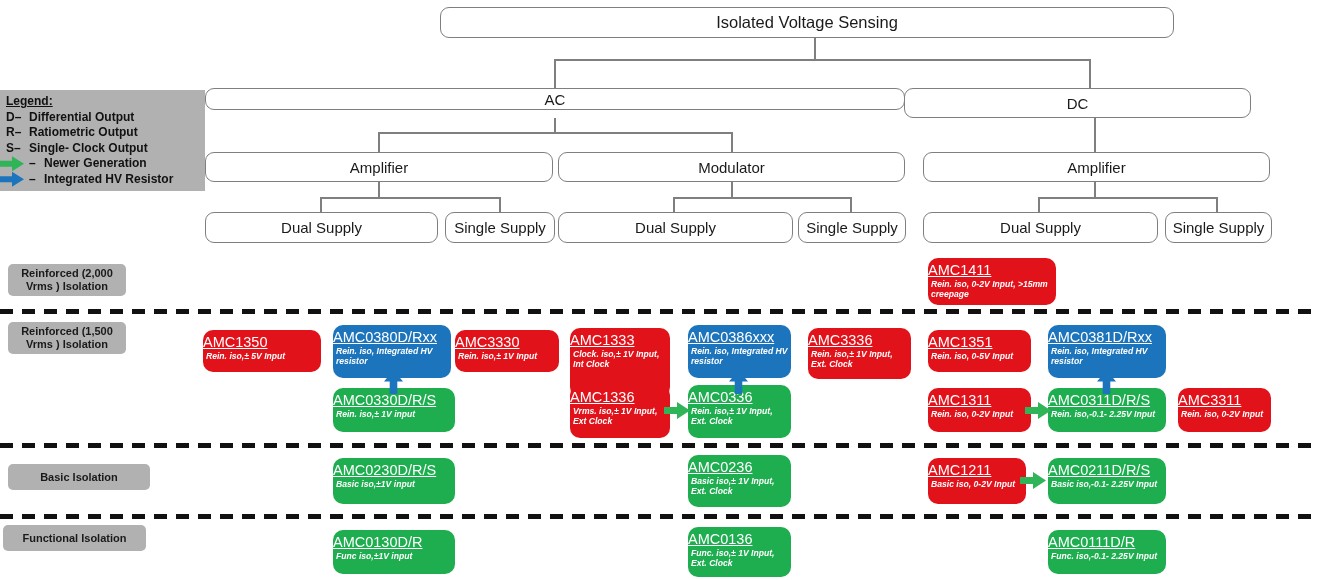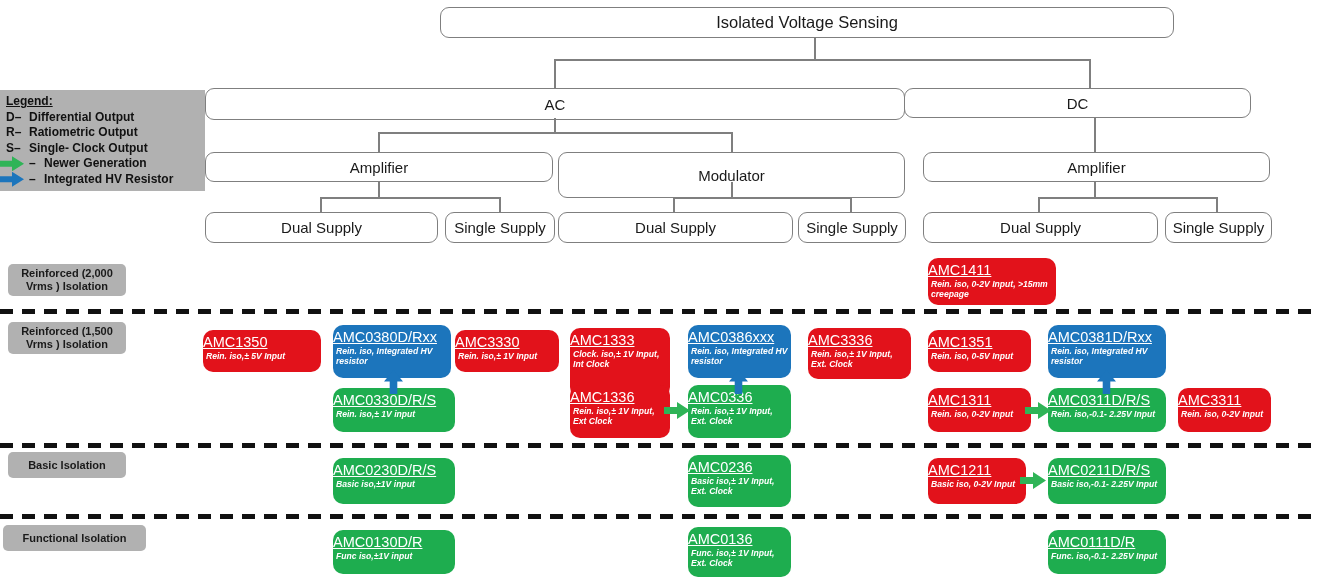--- a/index.html
+++ b/index.html
@@ -42,24 +42,24 @@
   .ga{background:#2fb457;} .ba{background:#1c75bc;}
   .licon{display:inline-block;width:24px;height:15px;flex:none;
          clip-path:polygon(0 30%,50% 30%,50% 0,100% 50%,50% 100%,50% 70%,0 70%);}
 </style>
 </head>
 <body>
 
 <div id="stage">
 
   <div class="tbox title" style="left:440px;top:7px;width:734px;height:31px">Isolated Voltage Sensing</div>
-  <div class="tbox" style="left:205px;top:88px;width:700px;height:32px">AC</div>
+  <div class="tbox" style="left:205px;top:88px;width:700px;height:22px">AC</div>
   <div class="tbox" style="left:904px;top:88px;width:347px;height:30px">DC</div>
   <div class="tbox" style="left:205px;top:152px;width:348px;height:30px">Amplifier</div>
-  <div class="tbox" style="left:558px;top:152px;width:347px;height:46px">Modulator</div>
+  <div class="tbox" style="left:558px;top:152px;width:347px;height:30px">Modulator</div>
   <div class="tbox" style="left:923px;top:152px;width:347px;height:30px">Amplifier</div>
   <div class="tbox" style="left:205px;top:212px;width:233px;height:31px">Dual Supply</div>
   <div class="tbox" style="left:445px;top:212px;width:110px;height:31px">Single Supply</div>
   <div class="tbox" style="left:558px;top:212px;width:235px;height:31px">Dual Supply</div>
   <div class="tbox" style="left:798px;top:212px;width:108px;height:31px">Single Supply</div>
   <div class="tbox" style="left:923px;top:212px;width:235px;height:31px">Dual Supply</div>
   <div class="tbox" style="left:1165px;top:212px;width:107px;height:31px">Single Supply</div>
 
   <div class="vl" style="left:814px;top:38px;height:22px"></div>
   <div class="hl" style="left:554px;top:59px;width:537px"></div>
@@ -104,21 +104,21 @@
       </div>
     <div class="litem" style="margin-left:-6px">
         <span class="licon ba"></span>
         <span class="lpre" style="width:10px">–</span>
         <span>Integrated HV Resistor</span>
       </div>
   </div>
 
   <div class="rowlab" style="left:8px;top:264px;width:118px;height:32px">Reinforced (2,000 Vrms ) Isolation</div>
   <div class="rowlab" style="left:8px;top:322px;width:118px;height:32px">Reinforced (1,500 Vrms ) Isolation</div>
-  <div class="rowlab" style="left:8px;top:452px;width:118px;height:26px">Basic Isolation</div>
+  <div class="rowlab" style="left:8px;top:464px;width:142px;height:26px">Basic Isolation</div>
   <div class="rowlab" style="left:3px;top:525px;width:143px;height:26px">Functional Isolation</div>
 
   <div class="dash" style="top:309px"></div>
   <div class="dash" style="top:443px"></div>
   <div class="dash" style="top:514px"></div>
 
   <div class="pbox red" style="left:928px;top:258px;width:128px;height:47px">
     <span class="badge">Q1</span>
     <a class="pname">AMC1411</a>
     <div class="pdesc">Rein. iso, 0-2V Input, &gt;15mm creepage</div>
@@ -165,21 +165,21 @@
   </div>
 
   <div class="pbox green" style="left:333px;top:388px;width:122px;height:44px">
     <span class="badge">Q1</span>
     <a class="pname">AMC0330D/R/S</a>
     <div class="pdesc">Rein. iso,± 1V input</div>
   </div>
   <div class="pbox red" style="left:570px;top:385px;width:100px;height:53px">
     <span class="badge">Q1</span>
     <a class="pname">AMC1336</a>
-    <div class="pdesc">Rein. iso,± 1V Input, Ext Clock</div>
+    <div class="pdesc">Vrms. iso,± 1V Input, Ext Clock</div>
   </div>
   <div class="pbox green" style="left:688px;top:385px;width:103px;height:53px">
     <span class="badge">Q1</span>
     <a class="pname">AMC0336</a>
     <div class="pdesc">Rein. iso,± 1V Input, Ext. Clock</div>
   </div>
   <div class="pbox red" style="left:928px;top:388px;width:103px;height:44px">
     <span class="badge">Q1</span>
     <a class="pname">AMC1311</a>
     <div class="pdesc">Rein. iso, 0-2V Input</div>

